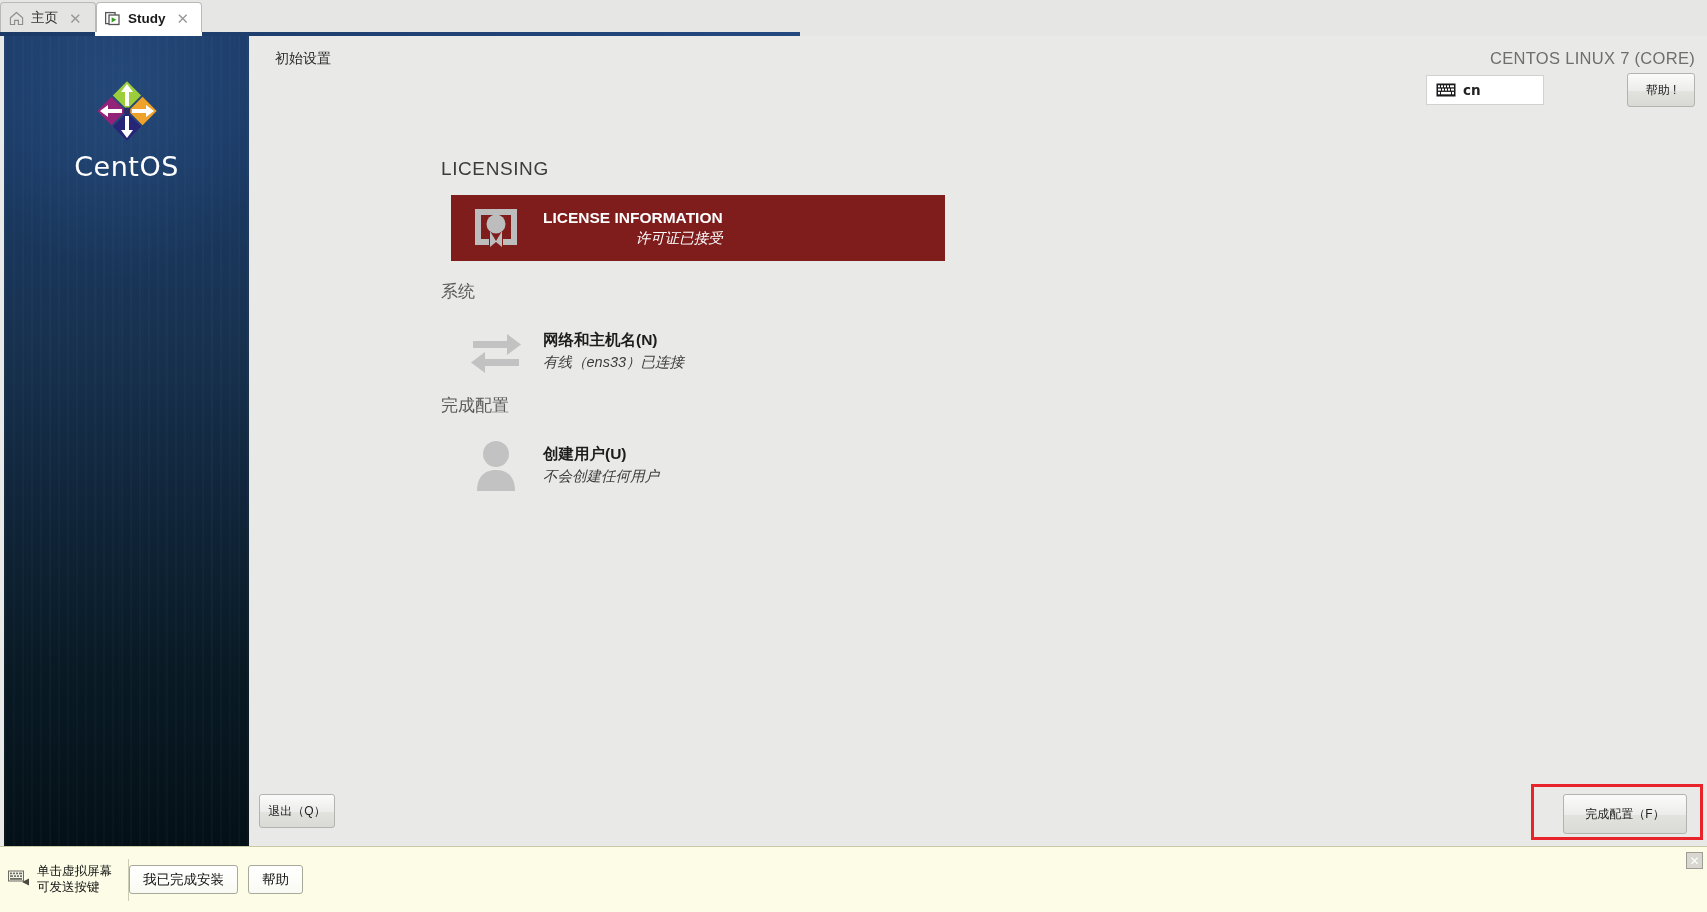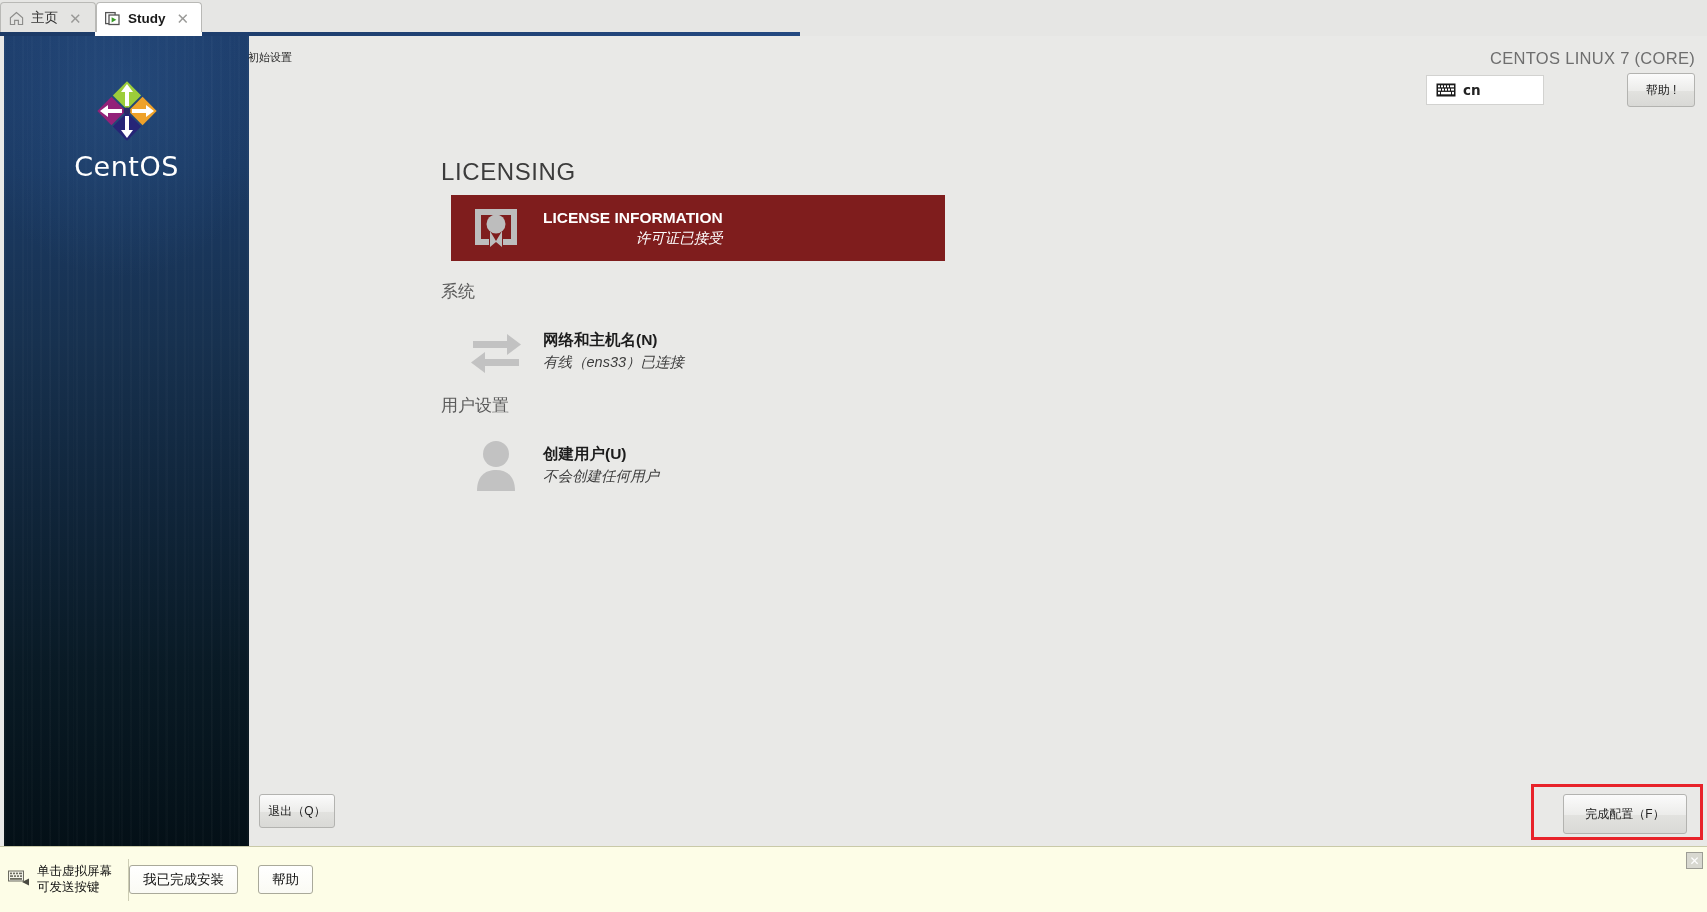--- a/index.html
+++ b/index.html
@@ -60,21 +60,21 @@
     content:""; position:absolute; left:0; top:0; width:245px; height:500px;
     background: radial-gradient(ellipse 220px 260px at 48% 12%, rgba(60,110,170,0.25), rgba(0,0,0,0) 70%);
     pointer-events:none;
   }
   .logo-wrap { position: absolute; left: 0; top: 44px; width: 245px; text-align: center; z-index: 2;}
   .logo-mark { width: 62px; height: 62px; margin: 0 auto; position: relative; }
   .logo-text { margin-top: 9px; color: #ffffff; font-size: 27px; letter-spacing: 0.5px; font-family: "DejaVu Sans", sans-serif; }
 
   
   .hdr { position: absolute; left: 245px; top: 0; right: 0; height: 56px; }
-  .hdr-title { position: absolute; left: 3px; top: 14px; font-size: 11px; color: #2b2b2b; }
+  .hdr-title { position: absolute; left: 30px; top: 14px; font-size: 14px; color: #2b2b2b; }
   .hdr-distro {
     position: absolute; right: 12px; top: 13px;
     font-size: 16.5px; color: #6e6e6e; letter-spacing: 0.3px;
   }
 
   .kbd-box {
     position: absolute; right: 163px; top: 39px;
     width: 118px; height: 30px; background: #fff;
     border: 1px solid #d2d2d0;
     display: flex; align-items: center; gap: 7px; padding-left: 9px;
@@ -87,21 +87,21 @@
     border: 1px solid #b3b3b0; border-radius: 3px;
     font-size: 12px; color: #222; cursor: pointer;
     font-family: "Liberation Sans", sans-serif;
   }
 
   .help-btn { position: absolute; right: 12px; top: 37px; width: 68px; height: 34px; }
 
   
   .hub { position: absolute; left: 245px; top: 56px; right: 0; bottom: 66px; }
   .sec-title { font-size: 17px; color: #5b5b5b; }
-  .sec-title.en { font-size: 24px; color: #3c3c3c; letter-spacing: 0.6px; }
+  .sec-title.en { font-size: 19px; color: #3c3c3c; letter-spacing: 0.6px; }
 
   .spoke {
     display: flex; align-items: center; gap: 16px;
     padding: 6px 10px 6px 14px;
     width: 494px;
     cursor: pointer;
   }
   .spoke.selected { background: #7f1d1d; text-align: right; }
   .spoke .ico { width: 62px; height: 54px; flex: 0 0 62px; display:flex; align-items:center; justify-content:center;}
   .spoke .txt { display: flex; flex-direction: column; gap: 2px; }
@@ -125,21 +125,21 @@
     display: flex; align-items: center;
   }
   .sb-hint {
     display: flex; align-items: center; gap: 7px;
     padding-left: 8px; width: 128px; flex: 0 0 128px;
     font-size: 12.5px; color: #111; line-height: 1.22;
   }
   .sb-hint .two { display: flex; flex-direction: column; }
   .sb-divider { width: 1px; height: 42px; background: #cdcdb4; flex: 0 0 1px; }
   .sb-msg { padding-left: 16px; font-size: 14.5px; color: #111; flex: 1 1 auto; }
-  .sb-actions { display: flex; align-items: flex-end; gap: 20px; padding-right: 26px; }
+  .sb-actions { display: flex; align-items: flex-end; gap: 10px; padding-right: 26px; }
   .sb-btn {
     height: 29px; padding: 0 13px;
     background: linear-gradient(180deg,#ffffff 0%, #fafaf4 100%);
     border: 1px solid #a9a99a; border-radius: 3px;
     font-size: 13.5px; color: #111; cursor: pointer;
     font-family: "Liberation Sans", sans-serif;
   }
   .sb-close {
     position: absolute; right: 4px; top: 5px; width: 17px; height: 17px;
     background: #d8d8d0; border: 1px solid #9d9d95;
@@ -266,21 +266,21 @@
             <path d="M6 16 H40 V9 L54 19.5 L40 30 V23 H6 Z" fill="#c2c2c2"></path>
             <path d="M52 34 H18 V27 L4 37.5 L18 48 V41 H52 Z" fill="#c2c2c2"></path>
           </svg>
         </span>
         <span class="txt">
           <span class="t1">网络和主机名(N)</span>
           <span class="t2">有线（ens33）已连接</span>
         </span>
       </div>
 
-      <div style="position:absolute;left:196px;top:302px;" class="sec-title">用户设置</div>
+      <div style="position:absolute;left:196px;top:302px;" class="sec-title">完成配置</div>
 
       <div class="spoke" style="position:absolute;left:206px;top:340px;">
         <span class="ico">
           <svg viewBox="0 0 54 52" width="54" height="52">
             <circle cx="27" cy="15" r="13" fill="#c2c2c2"></circle>
             <path d="M8 52 C8 37 16 31 27 31 C38 31 46 37 46 52 Z" fill="#c2c2c2"></path>
           </svg>
         </span>
         <span class="txt">
           <span class="t1">创建用户(U)</span>

